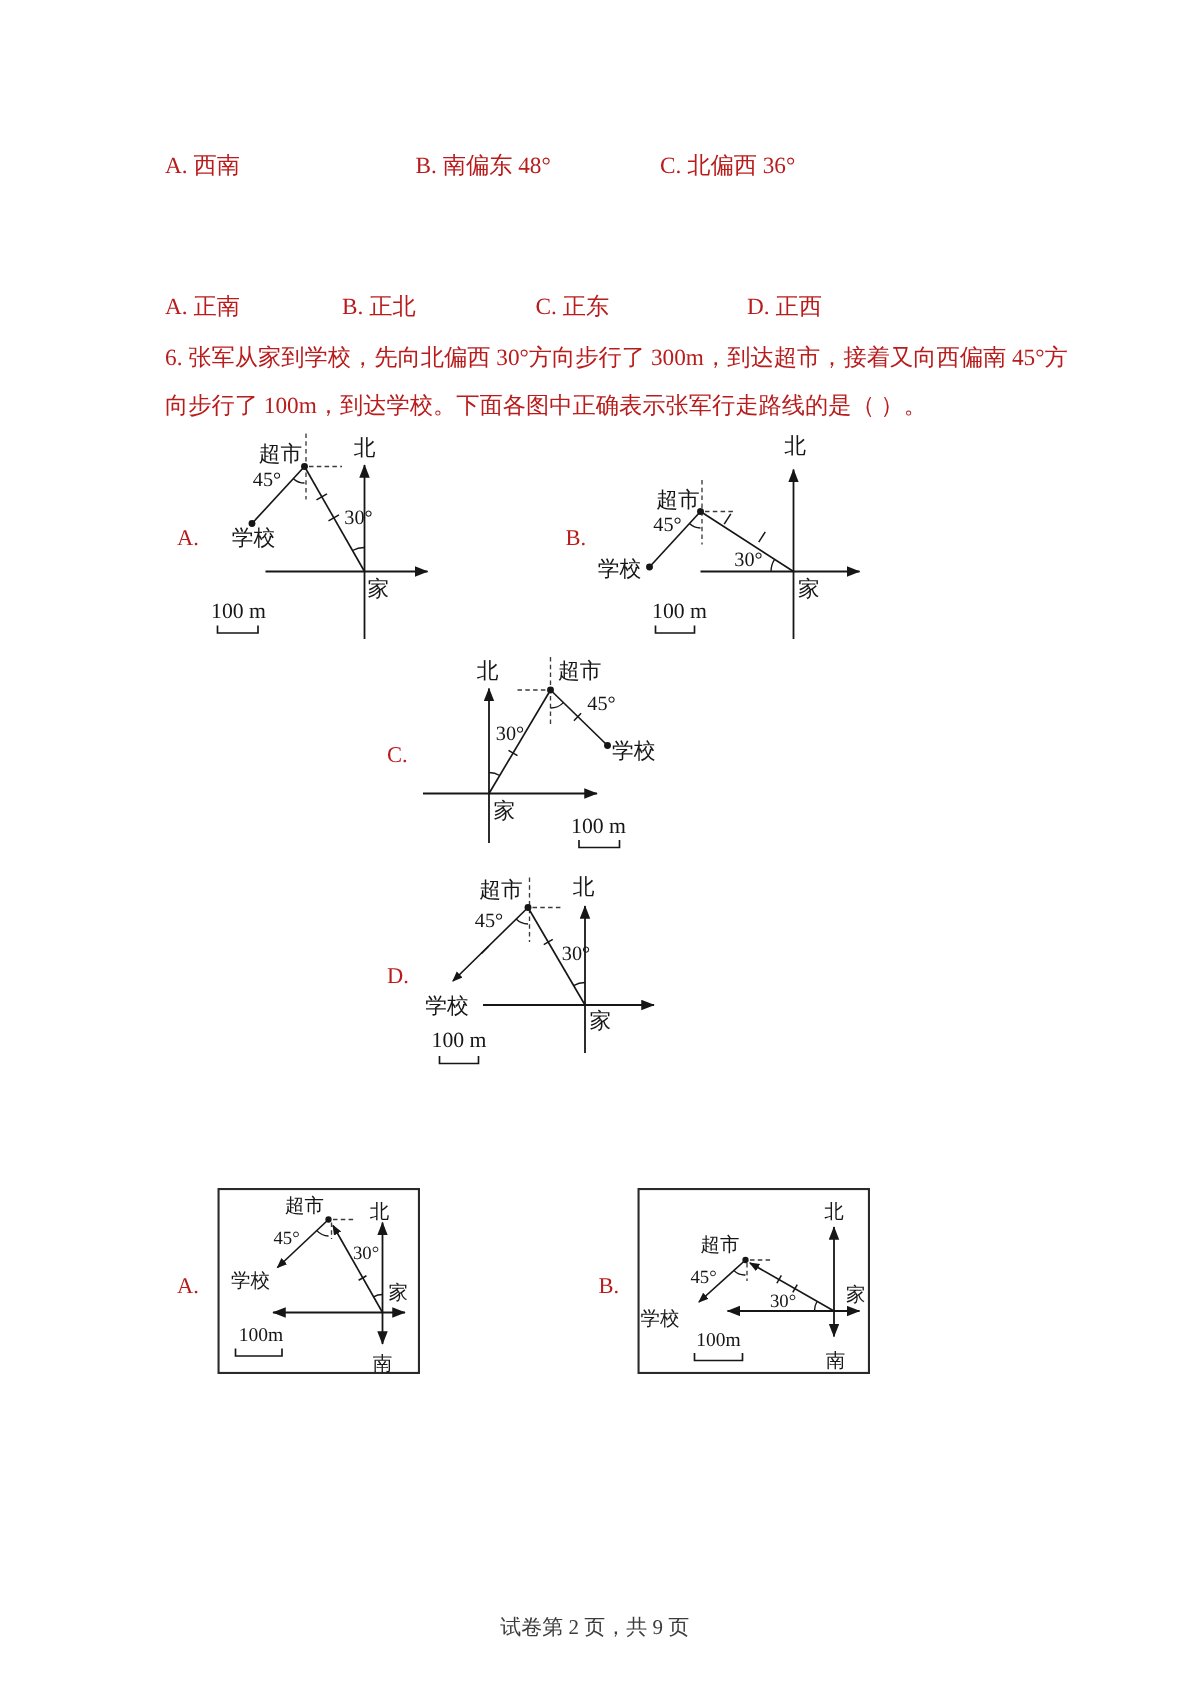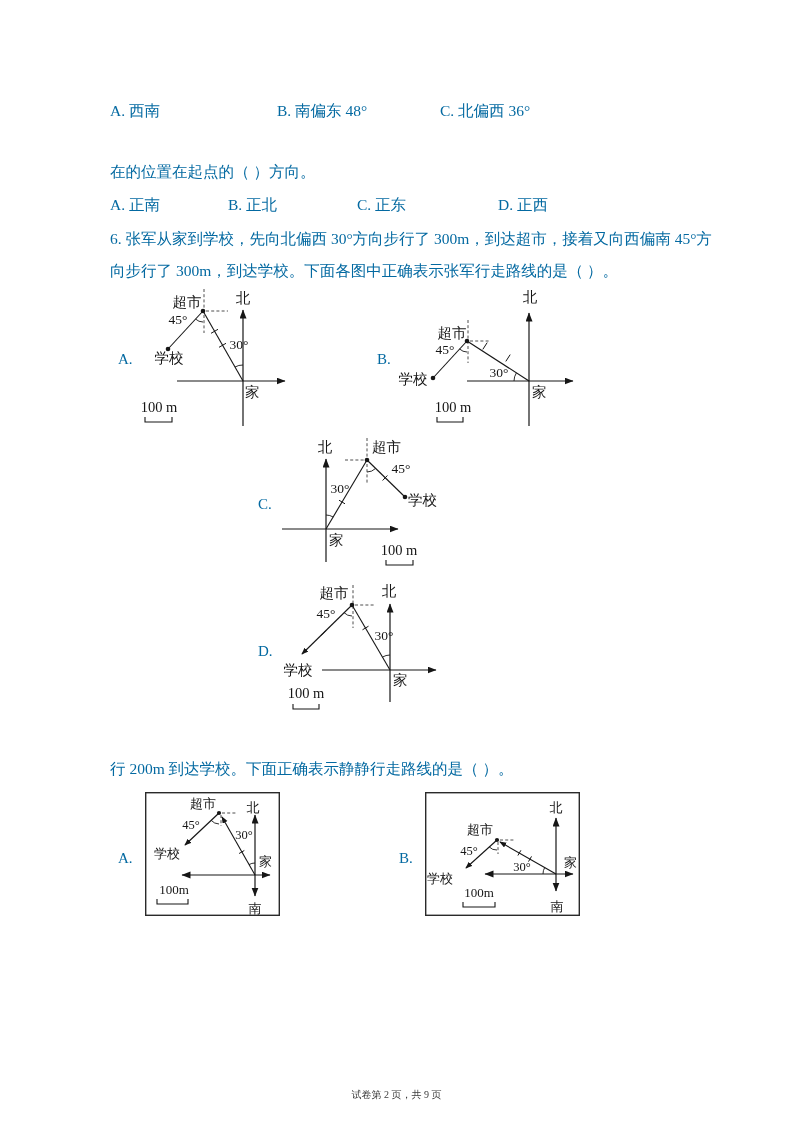--- a/index.html
+++ b/index.html
@@ -1,20 +1,20 @@
 <!DOCTYPE html>
 <html><head>
 <meta charset="utf-8">
 <style>
   html,body{margin:0;padding:0;background:#ffffff;}
   .page{position:relative;width:793px;height:1122px;background:#ffffff;overflow:hidden;
         font-family:"Liberation Serif","DejaVu Serif",serif;color:#161616;}
-  .t{position:absolute;white-space:nowrap;font-size:15.5px;line-height:1.2;color:#0369a1;}
+  .t{position:absolute;white-space:nowrap;font-size:15.5px;line-height:1.2;color:#b91c1c;}
   .letter{font-size:15px;}
-  .footer{position:absolute;left:0;right:0;text-align:center;font-size:10px;color:#3c3c3c;margin-top:12px;}
+  .footer{position:absolute;left:0;right:0;text-align:center;font-size:14px;color:#3c3c3c;}
   svg.diag{position:absolute;overflow:visible;}
   svg text{font-family:"Liberation Serif","DejaVu Serif",serif;fill:#161616;}
   .t14{font-size:14.5px;}
   .t13{font-size:13px;}
   .deg{font-size:13.5px;}
   .deg7{font-size:12.5px;}
   .sc6{font-size:14.5px;}
   .sc7{font-size:13px;}
   .ax{stroke:#161616;stroke-width:1.2;}
   .ln{stroke:#161616;stroke-width:1.1;fill:none;}
@@ -38,28 +38,27 @@
       <marker id="ars" markerUnits="userSpaceOnUse" markerWidth="8" markerHeight="7" refX="6.2" refY="2.75" orient="auto-start-reverse">
         <path d="M0,0 L7,2.75 L0,5.5 Z" fill="#161616"></path>
       </marker>
     </defs>
   </svg>
 
   <span class="t" style="left:110px;top:102px">A. 西南</span>
   <span class="t" style="left:277px;top:102px">B. 南偏东 48°</span>
   <span class="t" style="left:440px;top:102px">C. 北偏西 36°</span>
 
-  <span class="t" style="left:110px;top:163px">在的位置在起点的（  ）方向。</span>
   <span class="t" style="left:110px;top:196px">A. 正南</span>
   <span class="t" style="left:228px;top:196px">B. 正北</span>
   <span class="t" style="left:357px;top:196px">C. 正东</span>
   <span class="t" style="left:498px;top:196px">D. 正西</span>
 
   <span class="t" style="left:110px;top:230px">6. 张军从家到学校，先向北偏西 30°方向步行了 300m，到达超市，接着又向西偏南 45°方</span>
-  <span class="t" style="left:110px;top:262px">向步行了 300m，到达学校。下面各图中正确表示张军行走路线的是（  ）。</span>
+  <span class="t" style="left:110px;top:262px">向步行了 100m，到达学校。下面各图中正确表示张军行走路线的是（  ）。</span>
 
   <span class="t letter" style="left:118px;top:350px">A.</span>
   <span class="t letter" style="left:377px;top:350px">B.</span>
   <span class="t letter" style="left:258px;top:495px">C.</span>
   <span class="t letter" style="left:258px;top:642px">D.</span>
 
   <svg class="diag" style="left:115px;top:288px" width="180" height="140">
     <line class="ax" x1="128" y1="138" x2="128" y2="22" marker-end="url(#ar)"></line>
     <line class="ax" x1="62" y1="93" x2="170" y2="93" marker-end="url(#ar)"></line>
     <text class="t14" x="128" y="15" text-anchor="middle">北</text>
@@ -143,21 +142,20 @@
     <circle class="dot" cx="77" cy="25" r="2.3"></circle>
     <text class="t14" x="59" y="18" text-anchor="middle">超市</text>
     <text class="deg" x="51" y="38" text-anchor="middle">45°</text>
     <text class="deg" x="109" y="60" text-anchor="middle">30°</text>
     <text class="t14" x="23" y="95" text-anchor="middle">学校</text>
     <text class="t14" x="118" y="105">家</text>
     <text class="sc6" x="31" y="118" text-anchor="middle">100 m</text>
     <path class="brk" d="M18,124 L18,129 L44,129 L44,124"></path>
   </svg>
 
-  <span class="t" style="left:110px;top:760px">行 200m 到达学校。下面正确表示静静行走路线的是（  ）。</span>
 
   <span class="t letter" style="left:118px;top:849px">A.</span>
   <span class="t letter" style="left:399px;top:849px">B.</span>
 
   <svg class="diag" style="left:145px;top:792px" width="135" height="124">
     <rect class="bx" x="0.7" y="0.7" width="133.6" height="122.6"></rect>
     <line class="ax" x1="110" y1="104" x2="110" y2="23" marker-start="url(#ar)" marker-end="url(#ar)"></line>
     <line class="ax" x1="37" y1="83" x2="125" y2="83" marker-start="url(#ar)" marker-end="url(#ar)"></line>
     <text class="t13" x="108" y="20" text-anchor="middle">北</text>
     <text class="t13" x="110" y="121" text-anchor="middle">南</text>

